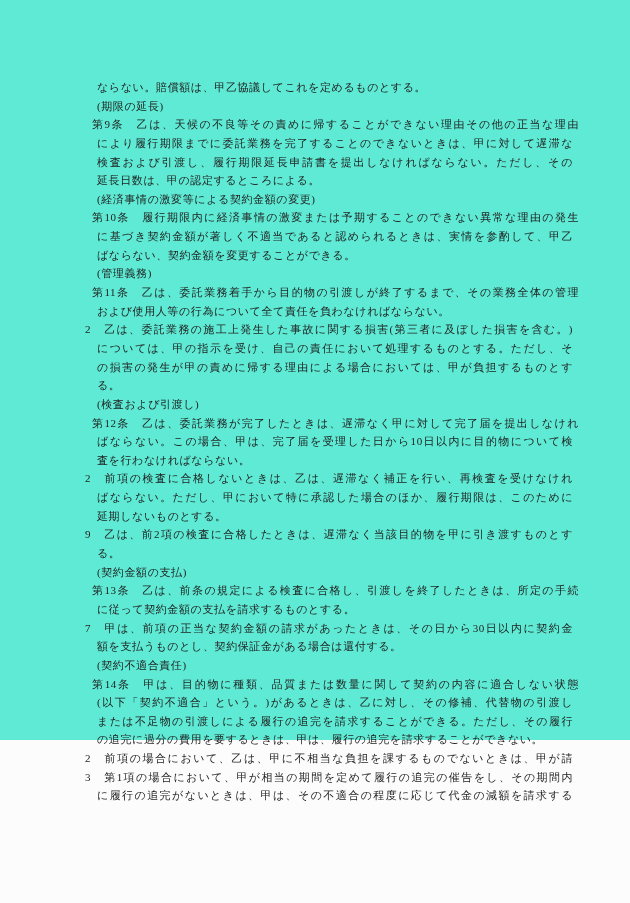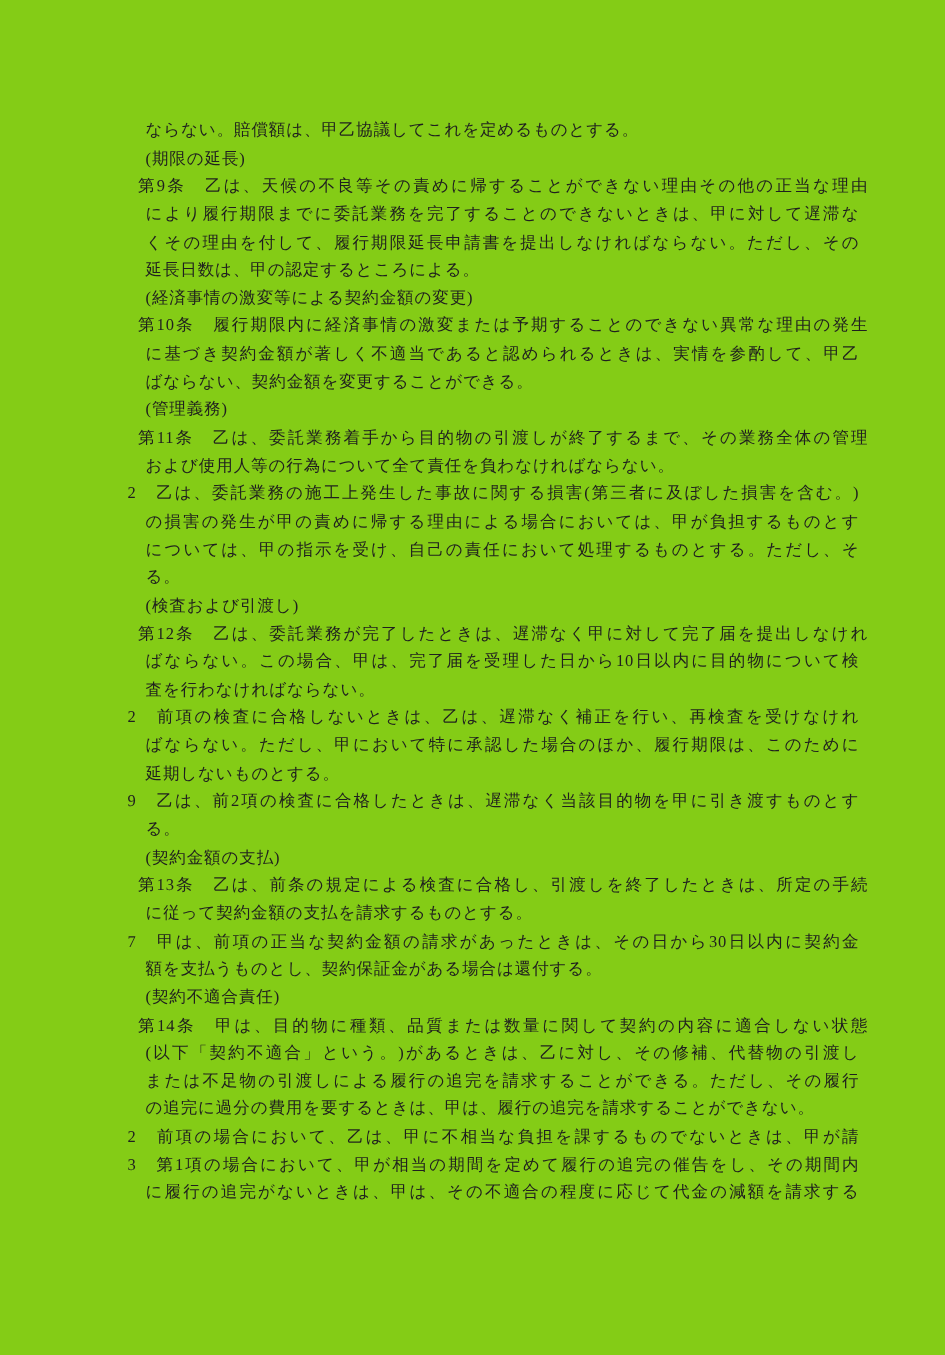--- a/index.html
+++ b/index.html
@@ -5,22 +5,22 @@
   html, body { margin: 0; padding: 0; }
   body {
     width: 630px;
     height: 903px;
     background: #fcfcfc;
     overflow: hidden;
   }
   .page {
     position: relative;
     width: 630px;
-    height: 903px;
-    background: #84cc16;
+    height: 740px;
+    background: #5eead4;
   }
   .doc-body {
     padding-top: 78px;
     font-family: "Liberation Serif", "DejaVu Serif", serif;
     font-size: 11px;
     letter-spacing: 0.6px;
     line-height: 18.65px;
     color: #1f1f1f;
   }
   .line {
@@ -38,32 +38,32 @@
 </style>
 </head>
 <body style="background: rgb(252, 252, 252);">
 
 <div class="page">
   <div class="doc-body" style="color: rgb(31, 31, 31);">
       <div class="line indent-continuation">ならない。賠償額は、甲乙協議してこれを定めるものとする。</div>
       <div class="line indent-continuation">(期限の延長)</div>
       <div class="line indent-article fill">第9条　乙は、天候の不良等その責めに帰することができない理由その他の正当な理由</div>
       <div class="line indent-continuation fill">により履行期限までに委託業務を完了することのできないときは、甲に対して遅滞な</div>
-      <div class="line indent-continuation fill">くその理由を付して、履行期限延長申請書を提出しなければならない。ただし、その</div>
+      <div class="line indent-continuation fill">検査および引渡し、履行期限延長申請書を提出しなければならない。ただし、その</div>
       <div class="line indent-continuation">延長日数は、甲の認定するところによる。</div>
       <div class="line indent-continuation">(経済事情の激変等による契約金額の変更)</div>
       <div class="line indent-article fill">第10条　履行期限内に経済事情の激変または予期することのできない異常な理由の発生</div>
       <div class="line indent-continuation fill">に基づき契約金額が著しく不適当であると認められるときは、実情を参酌して、甲乙</div>
       <div class="line indent-continuation">ばならない、契約金額を変更することができる。</div>
       <div class="line indent-continuation">(管理義務)</div>
       <div class="line indent-article fill">第11条　乙は、委託業務着手から目的物の引渡しが終了するまで、その業務全体の管理</div>
       <div class="line indent-continuation">および使用人等の行為について全て責任を負わなければならない。</div>
       <div class="line indent-item fill">2　乙は、委託業務の施工上発生した事故に関する損害(第三者に及ぼした損害を含む。)</div>
+      <div class="line indent-continuation fill">については、甲の指示を受け、自己の責任において処理するものとする。ただし、そ</div>
       <div class="line indent-continuation fill">の損害の発生が甲の責めに帰する理由による場合においては、甲が負担するものとす</div>
-      <div class="line indent-continuation fill">については、甲の指示を受け、自己の責任において処理するものとする。ただし、そ</div>
       <div class="line indent-continuation">る。</div>
       <div class="line indent-continuation">(検査および引渡し)</div>
       <div class="line indent-article fill">第12条　乙は、委託業務が完了したときは、遅滞なく甲に対して完了届を提出しなけれ</div>
       <div class="line indent-continuation fill">ばならない。この場合、甲は、完了届を受理した日から10日以内に目的物について検</div>
       <div class="line indent-continuation">査を行わなければならない。</div>
       <div class="line indent-item fill">2　前項の検査に合格しないときは、乙は、遅滞なく補正を行い、再検査を受けなけれ</div>
       <div class="line indent-continuation fill">ばならない。ただし、甲において特に承認した場合のほか、履行期限は、このために</div>
       <div class="line indent-continuation">延期しないものとする。</div>
       <div class="line indent-item fill">9　乙は、前2項の検査に合格したときは、遅滞なく当該目的物を甲に引き渡すものとす</div>
       <div class="line indent-continuation">る。</div>

